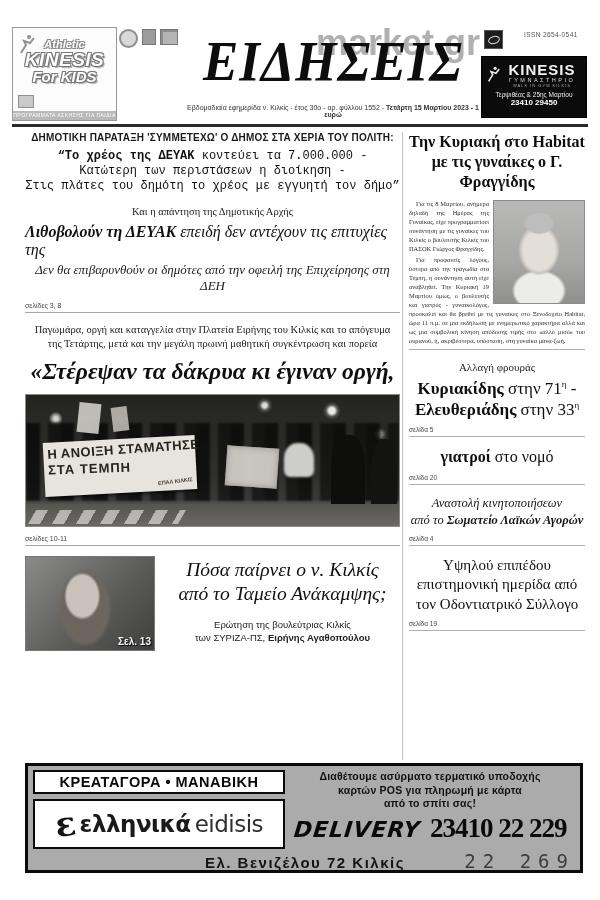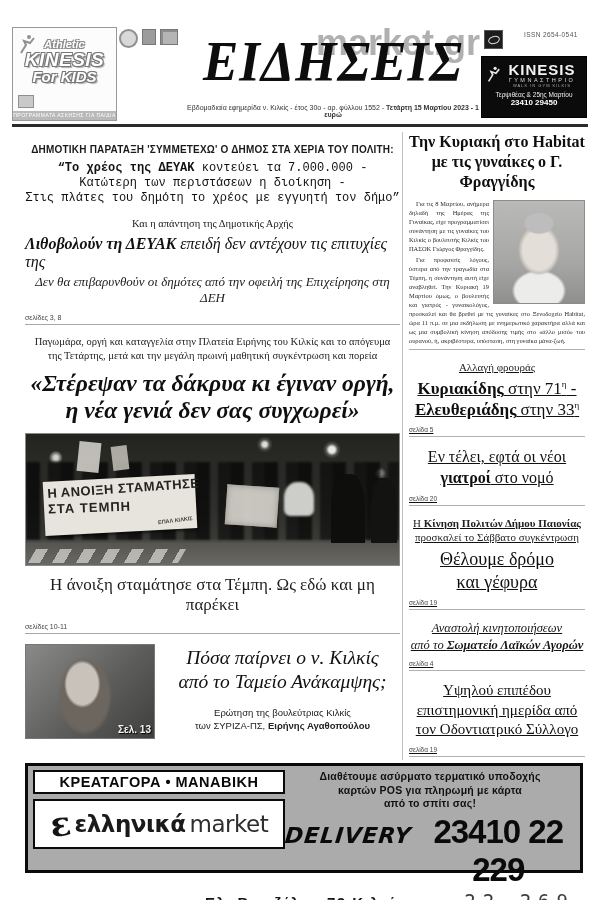--- a/index.html
+++ b/index.html
@@ -40,21 +40,21 @@
   .gym-runner{position:absolute;left:5px;top:8px;}
   .gym-brand{margin-top:5px;margin-left:16px;font-size:15px;font-weight:bold;letter-spacing:1px;color:#f2f2f2;
              text-shadow:0 0 1px #000;line-height:1;}
   .gym-line1{margin-left:16px;font-size:5.5px;letter-spacing:2.5px;color:#ddd;}
   .gym-line2{margin-left:16px;font-size:4px;letter-spacing:1px;color:#aaa;}
   .gym-line3{margin-top:3px;font-size:6.5px;color:#eee;}
   .gym-phone{font-size:8px;font-weight:bold;color:#fff;}
   .header-rule{position:absolute;left:12px;top:124px;width:576px;height:3px;background:#2b2b2b;}
 
   
-  .left-col{position:absolute;left:25px;top:144px;width:375px;}
+  .left-col{position:absolute;left:25px;top:132px;width:375px;}
   .v-divider{position:absolute;left:402px;top:132px;width:1px;height:628px;background:#c2c2c2;}
   .right-col{position:absolute;left:409px;top:132px;width:176px;}
 
   .kicker{font-size:10px;font-weight:bold;text-align:center;letter-spacing:.2px;color:#1a1a1a;}
   .h1{font-family:Liberation Mono, monospace;font-size:12px;text-align:center;line-height:1.25;
       color:#111;margin-top:6px;}
   .h1 .b{font-weight:bold;}
   .subkicker{font-family:"Liberation Serif",serif;font-size:10.5px;text-align:center;color:#222;margin-top:12px;}
   .h2{font-family:"Liberation Serif",serif;font-style:italic;font-size:16px;
       margin-top:6px;color:#111;}
@@ -124,21 +124,21 @@
      line-height:1.25;color:#0f0f0f;}
   .habitat-body{margin-top:8px;font-family:"Liberation Serif",serif;font-size:6.4px;line-height:1.4;
      text-align:justify;color:#2a2a2a;}
   .habitat-body p{margin:0 0 2px 0;text-indent:7px;}
   .man-photo{float:right;width:90px;height:102px;margin:0 0 3px 4px;border:1px solid #8c8c8c;
      background:
        radial-gradient(ellipse 22px 16px at 50% 22%, #bdbdbd 0 60%, transparent 70%),
        radial-gradient(ellipse 26px 32px at 50% 48%, #e3ded8 0 62%, #c9c4be 72%, transparent 80%),
        radial-gradient(ellipse 34px 26px at 50% 88%, #ececea 0 70%, transparent 80%),
        linear-gradient(180deg,#b9b9b7 0%,#a7a7a5 60%,#8f8f8d 100%);}
-  .r-item{text-align:center;text-decoration:underline;}
+  .r-item{text-align:center;}
   .r-kicker{font-family:"Liberation Serif",serif;font-size:11px;color:#222;line-height:1.3;}
   .r-kicker .b{font-weight:bold;}
   .r-h{font-family:"Liberation Serif",serif;font-size:17px;line-height:1.25;color:#0f0f0f;margin-top:4px;}
   .r-h .b{font-weight:bold;}
   .r-h sup{font-size:9px;}
   .r-h2{font-family:"Liberation Serif",serif;font-size:16px;line-height:1.3;color:#0f0f0f;}
   .r-h2 .b{font-weight:bold;}
   .r-h3{font-family:"Liberation Serif",serif;font-size:18px;line-height:1.25;color:#0f0f0f;margin-top:4px;}
   .r-ital{font-family:"Liberation Serif",serif;font-style:italic;font-size:12.5px;line-height:1.35;color:#161616;}
   .r-ital .b{font-weight:bold;}
@@ -157,21 +157,21 @@
       align-items:center;justify-content:center;gap:4px;}
   .e-logo{font-family:"DejaVu Serif",serif;font-size:34px;font-weight:bold;color:#141414;line-height:1;
       transform:rotate(-8deg);}
   .brand-gr{font-family:"DejaVu Sans",sans-serif;font-size:23px;font-weight:bold;color:#1a1a1a;letter-spacing:-.5px;}
   .brand-mk{font-family:"DejaVu Sans",sans-serif;font-size:23px;color:#2e2e2e;letter-spacing:-.5px;}
   .ad-right{flex:1;text-align:center;}
   .pos-line{font-size:10.5px;font-weight:bold;color:#101010;line-height:1.3;letter-spacing:.2px;}
   .delivery-row{display:flex;align-items:baseline;justify-content:center;gap:10px;margin-top:2px;}
   .delivery{font-family:"DejaVu Sans",sans-serif;font-size:22px;font-weight:bold;font-style:italic;
       letter-spacing:1px;color:#0a0a0a;transform:skewX(-6deg);}
-  .phone-big{font-family:Liberation Sans, sans-serif;font-size:33px;font-weight:bold;color:#0a0a0a;letter-spacing:-1px;}
+  .phone-big{font-family:Liberation Serif, serif;font-size:27px;font-weight:bold;color:#0a0a0a;letter-spacing:-1px;}
   .ad-bottom{display:flex;align-items:baseline;margin-top:1px;}
   .ad-address{flex:1;text-align:right;font-size:15px;font-weight:bold;letter-spacing:1.5px;color:#141414;}
   .phone-small{width:170px;text-align:right;font-family:"DejaVu Sans Mono",monospace;font-size:19px;
       color:#3d3d3d;letter-spacing:7px;}
 </style>
 </head>
 <body>
 
 <div class="page">
 
@@ -235,41 +235,39 @@
     <div class="h2sub">Δεν θα επιβαρυνθούν οι δημότες από την οφειλή της Επιχείρησης στη ΔΕΗ</div>
     <div class="pages">σελίδες 3, 8</div>
     <hr class="rule">
 
     <div class="intro">
       <div>Παγωμάρα, οργή και καταγγελία στην Πλατεία Ειρήνης του Κιλκίς και το απόγευμα</div>
       <div>της Τετάρτης, μετά και την μεγάλη πρωινή μαθητική συγκέντρωση και πορεία</div>
     </div>
     <div class="bigquote">
       <div>«Στέρεψαν τα δάκρυα κι έγιναν οργή,</div>
-      <div>η νέα γενιά δεν σας συγχωρεί»</div>
     </div>
 
     <div class="protest-photo">
       <div class="crowd"></div>
       <div class="sign1"></div>
       <div class="sign2"></div>
       <div class="banner">
         <div class="banner-l1">Η ΑΝΟΙΞΗ ΣΤΑΜΑΤΗΣΕ</div>
         <div class="banner-l2">ΣΤΑ ΤΕΜΠΗ</div>
         <div class="banner-sm">ΕΠΑΛ ΚΙΛΚΙΣ</div>
       </div>
       <div class="sign3"></div>
       <div class="fig-light"></div>
       <div class="fig-dark1"></div>
       <div class="fig-dark2"></div>
       <div class="road"></div>
       <div class="zebra"></div>
     </div>
 
-    <div class="caption">Η άνοιξη σταμάτησε στα Τέμπη. Ως εδώ και μη παρέκει</div>
     <div class="pages">σελίδες 10-11</div>
     <hr class="rule">
 
     <div class="recovery">
       <div class="mp-photo">
         <div class="mp-caption">Σελ. 13</div>
       </div>
       <div class="recovery-text">
         <div class="recovery-h">
           <div>Πόσα παίρνει ο ν. Κιλκίς</div>
@@ -303,36 +301,26 @@
       <div class="r-h">
         <div><span class="b">Κυριακίδης</span><span> στην 71</span><sup>η</sup><span> -</span></div>
         <div><span class="b">Ελευθεριάδης</span><span> στην 33</span><sup>η</sup></div>
       </div>
       <div class="r-pages">σελίδα 5</div>
       <hr class="r-rule">
     </div>
 
     <div class="r-item">
       <div class="r-h2">
-        <div>Εν τέλει, εφτά οι νέοι</div>
         <div><span class="b">γιατροί</span><span> στο νομό</span></div>
       </div>
       <div class="r-pages">σελίδα 20</div>
       <hr class="r-rule">
     </div>
 
-    <div class="r-item">
-      <div class="r-kicker"><span>Η </span><span class="b">Κίνηση Πολιτών Δήμου Παιονίας</span><span> προσκαλεί το Σάββατο συγκέντρωση</span></div>
-      <div class="r-h3">
-        <div>Θέλουμε δρόμο</div>
-        <div>και γέφυρα</div>
-      </div>
-      <div class="r-pages">σελίδα 19</div>
-      <hr class="r-rule">
-    </div>
 
     <div class="r-item">
       <div class="r-ital">
         <div>Αναστολή κινητοποιήσεων</div>
         <div><span>από το </span><span class="b">Σωματείο Λαϊκών Αγορών</span></div>
       </div>
       <div class="r-pages">σελίδα 4</div>
       <hr class="r-rule">
     </div>
 
@@ -343,21 +331,21 @@
     </div>
   </div>
 
   <div class="ad">
     <div class="ad-top">
       <div class="ad-left">
         <div class="ad-box1">ΚΡΕΑΤΑΓΟΡΑ • ΜΑΝΑΒΙΚΗ</div>
         <div class="ad-box2">
           <span class="e-logo">ε</span>
           <span class="brand-gr">ελληνικά</span>
-          <span class="brand-mk"> market</span>
+          <span class="brand-mk"> eidisis</span>
         </div>
       </div>
       <div class="ad-right">
         <div class="pos-line">Διαθέτουμε ασύρματο τερματικό υποδοχής</div>
         <div class="pos-line">καρτών POS για πληρωμή με κάρτα</div>
         <div class="pos-line">από το σπίτι σας!</div>
         <div class="delivery-row">
           <span class="delivery">DELIVERY</span>
           <span class="phone-big">23410 22 229</span>
         </div>

